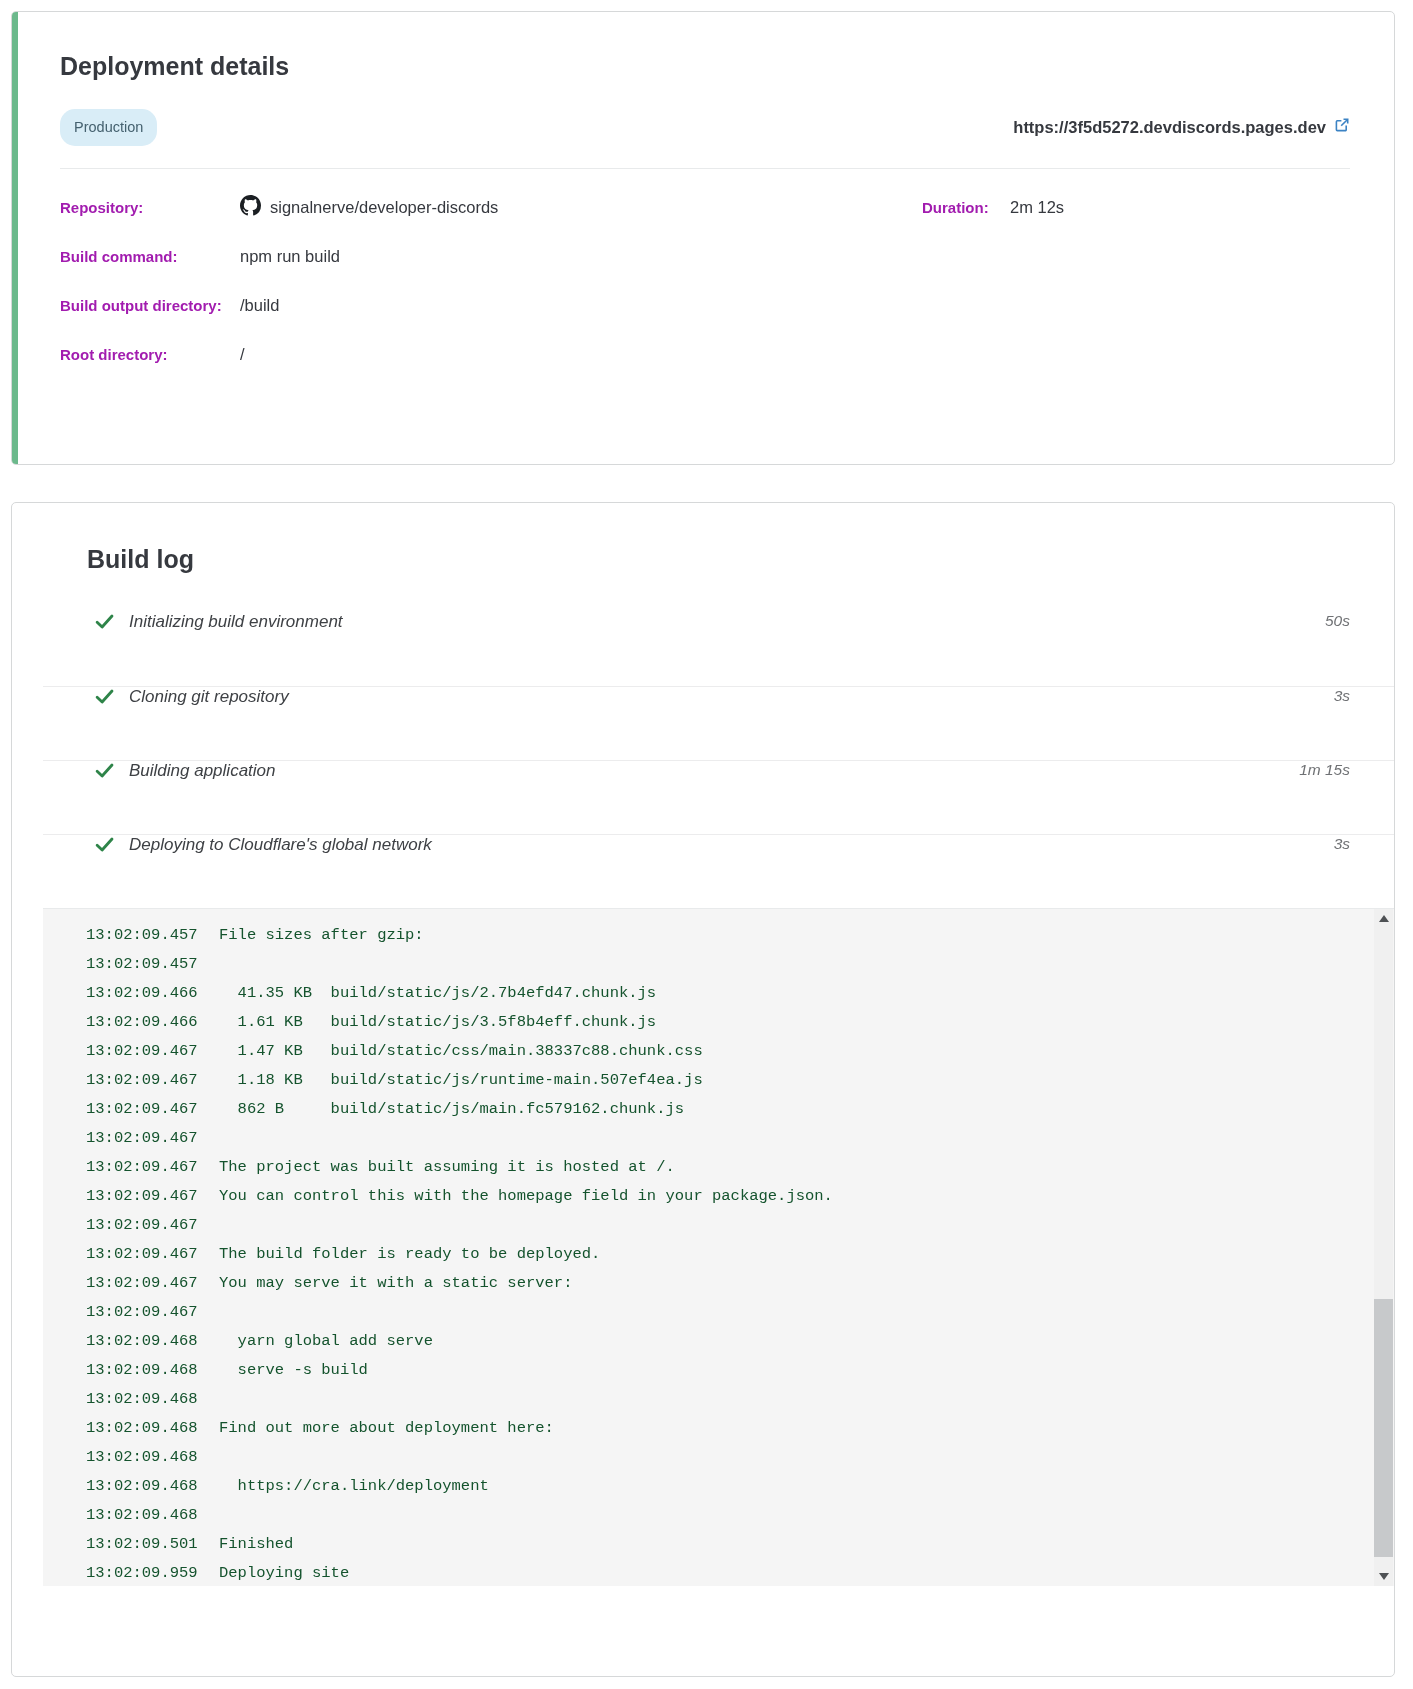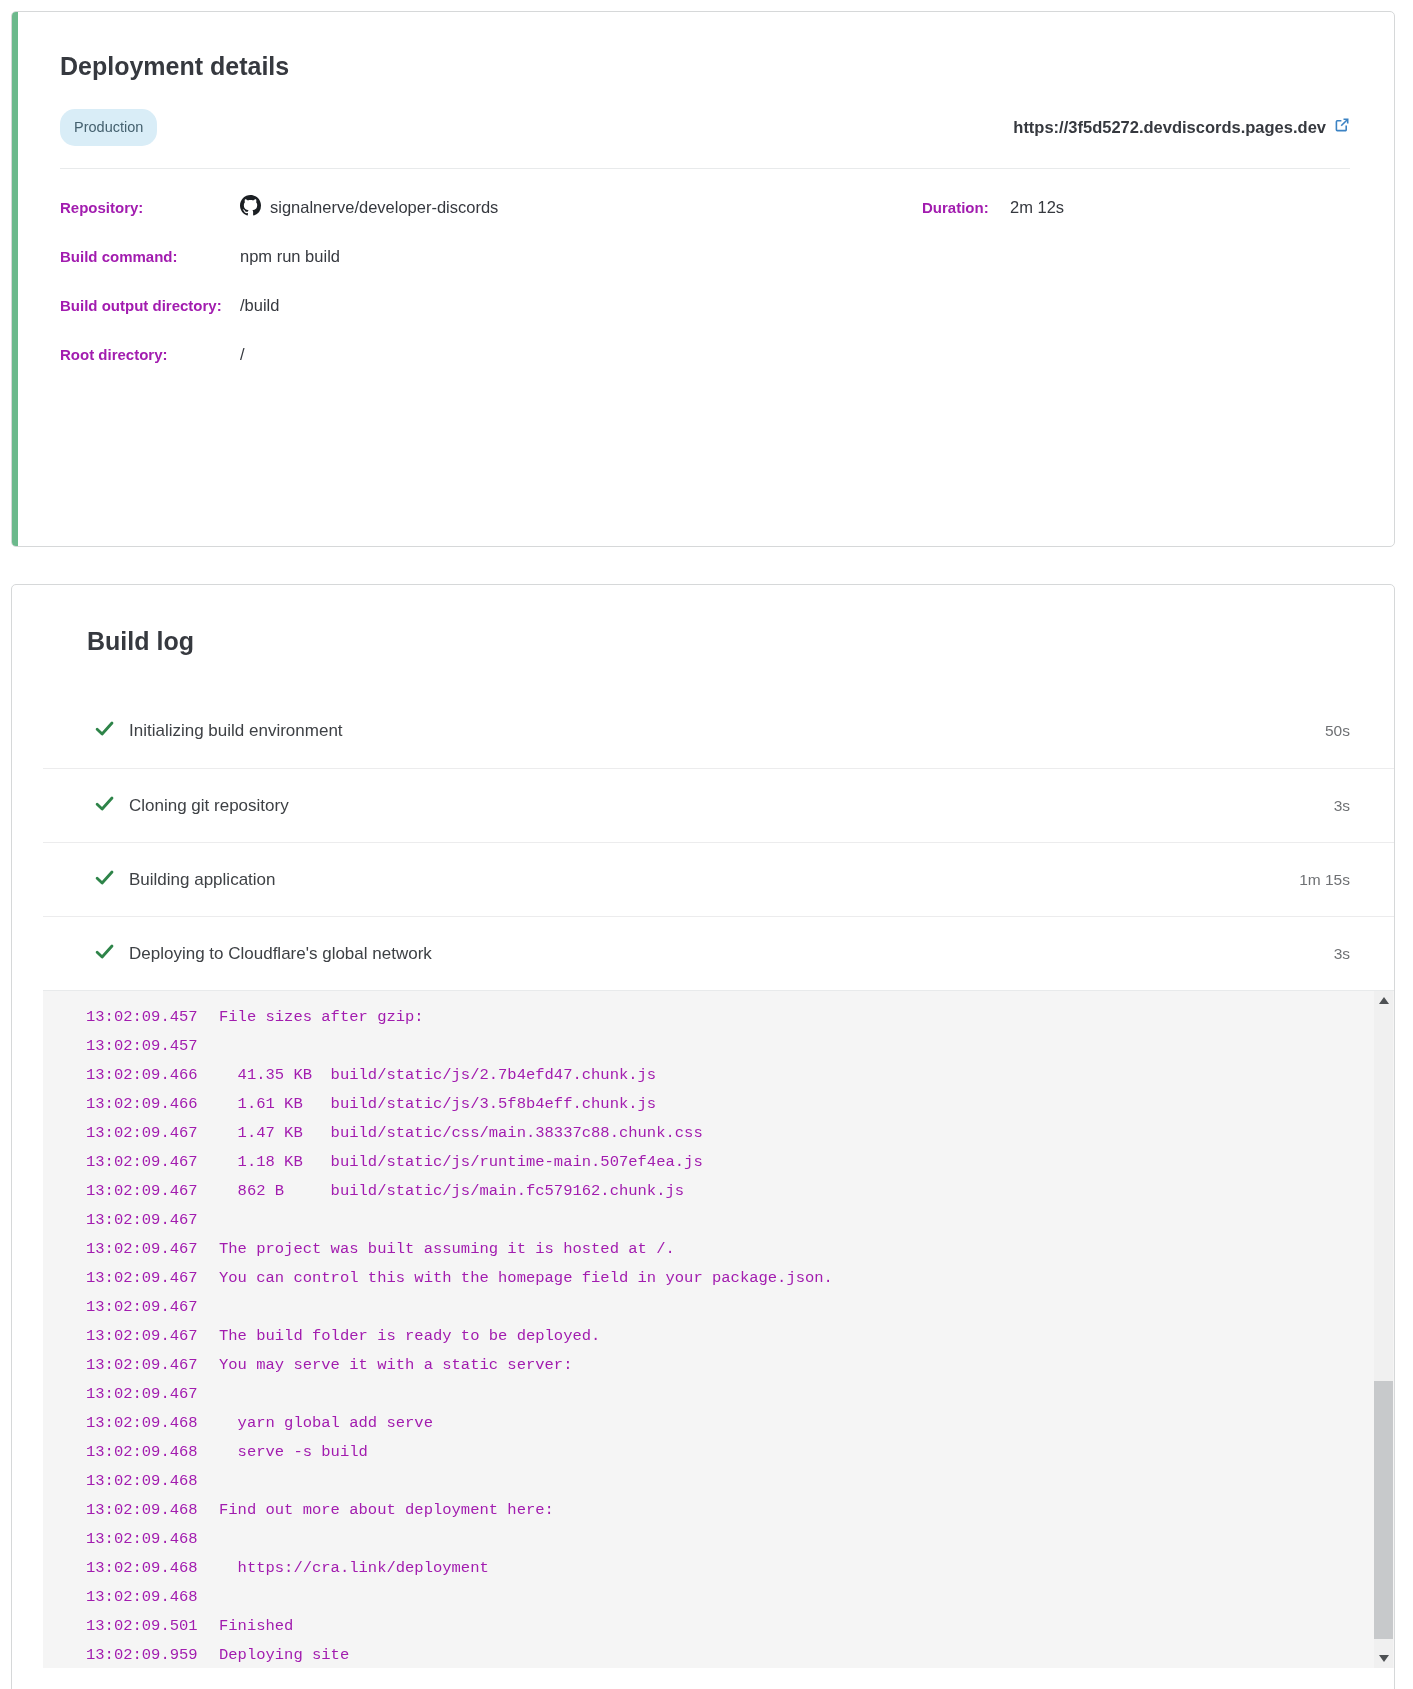--- a/index.html
+++ b/index.html
@@ -14,21 +14,21 @@
     --divider:#e8eaeb;
   }
   *{box-sizing:border-box;}
   html,body{margin:0;padding:0;}
   body{
     width:1413px;height:1689px;background:#ffffff;overflow:hidden;
     font-family:"Liberation Sans",sans-serif;color:var(--text-dark);
   }
   .card{background:#fff;border:1px solid var(--border);border-radius:5px;}
   
-  .card-deploy{margin:11px 18px 0 11px;height:536px;position:relative;overflow:hidden;}
+  .card-deploy{margin:11px 18px 0 11px;height:454px;position:relative;overflow:hidden;}
   .green-bar{position:absolute;left:0;top:0;bottom:0;width:6px;background:var(--green-accent);}
   .card1-inner{padding:40px 44px 0 48px;}
   h1.page-title{margin:0;font-size:25px;font-weight:700;color:var(--text-dark);}
   .badge-row{display:flex;align-items:center;justify-content:space-between;margin-top:28px;}
   .badge{background:var(--badge-bg);color:var(--badge-text);font-size:14.5px;line-height:1;padding:11px 14px;border-radius:15px;}
   .deploy-url{display:flex;align-items:center;gap:8px;font-size:16.5px;font-weight:700;color:var(--text-dark);text-decoration:none;cursor:pointer;}
   .divider{border:0;border-top:1px solid var(--divider);margin:22px 0 0 0;}
   .details{display:flex;margin-top:25px;}
   .details-left{flex:1;}
   .details-right{width:428px;}
@@ -40,26 +40,26 @@
   .branch-name{font-weight:700;margin-right:22px;}
   .commit-link{color:var(--link-blue);text-decoration:none;margin-right:19px;cursor:pointer;}
   .commit-msg{font-size:15px;}
   .check-icon{flex:none;}
   .status-success{margin-left:12px;}
   .status-ts{margin-left:auto;}
   
   .card-log{margin:37px 18px 1px 11px;height:1175px;position:relative;overflow:hidden;padding-left:31px;}
   h2.log-title{margin:42px 44px 0 44px;font-size:25px;font-weight:700;}
   .stages{margin-top:38px;}
-  .stage-row{display:flex;align-items:center;height:74px;padding:0 44px 0 52px;border-top:1px solid #ececed;font-size:17px;color:#3e4145;cursor:pointer;}
+  .stage-row{display:flex;height:74px;padding:0 44px 0 52px;border-top:1px solid #ececed;font-size:17px;color:#3e4145;cursor:pointer;font-style:italic;}
   .stage-row:first-of-type{border-top:0;}
   .stage-label{margin-left:15px;}
   .stage-duration{margin-left:auto;color:#6f7174;font-size:15.5px;}
   .log{position:relative;background:var(--log-bg);height:678px;border-top:1px solid var(--divider);padding:12px 0 0 43px;}
-  .log-line{height:29px;line-height:29px;font-family:"Liberation Mono","DejaVu Sans Mono",monospace;font-size:15.5px;color:#a21caf;white-space:pre;}
+  .log-line{height:29px;line-height:29px;font-family:"Liberation Mono","DejaVu Sans Mono",monospace;font-size:15.5px;color:#14532d;white-space:pre;}
   .log-time{display:inline-block;width:133px;}
   .log-msg{white-space:pre;}
   
   .scrollbar{position:absolute;top:0;right:1px;bottom:0;width:19px;background:#f0f0f0;}
   .sb-btn{position:absolute;left:0;right:0;height:19px;display:flex;align-items:center;justify-content:center;cursor:pointer;}
   .sb-btn.up{top:0;}
   .sb-btn.down{bottom:0;}
   .tri-up{width:0;height:0;border-left:5px solid transparent;border-right:5px solid transparent;border-bottom:7px solid #4e5154;}
   .tri-down{width:0;height:0;border-left:5px solid transparent;border-right:5px solid transparent;border-top:7px solid #4e5154;}
   .sb-thumb{position:absolute;left:0;right:0;top:390px;height:258px;background:#c7c9cb;cursor:grab;}

